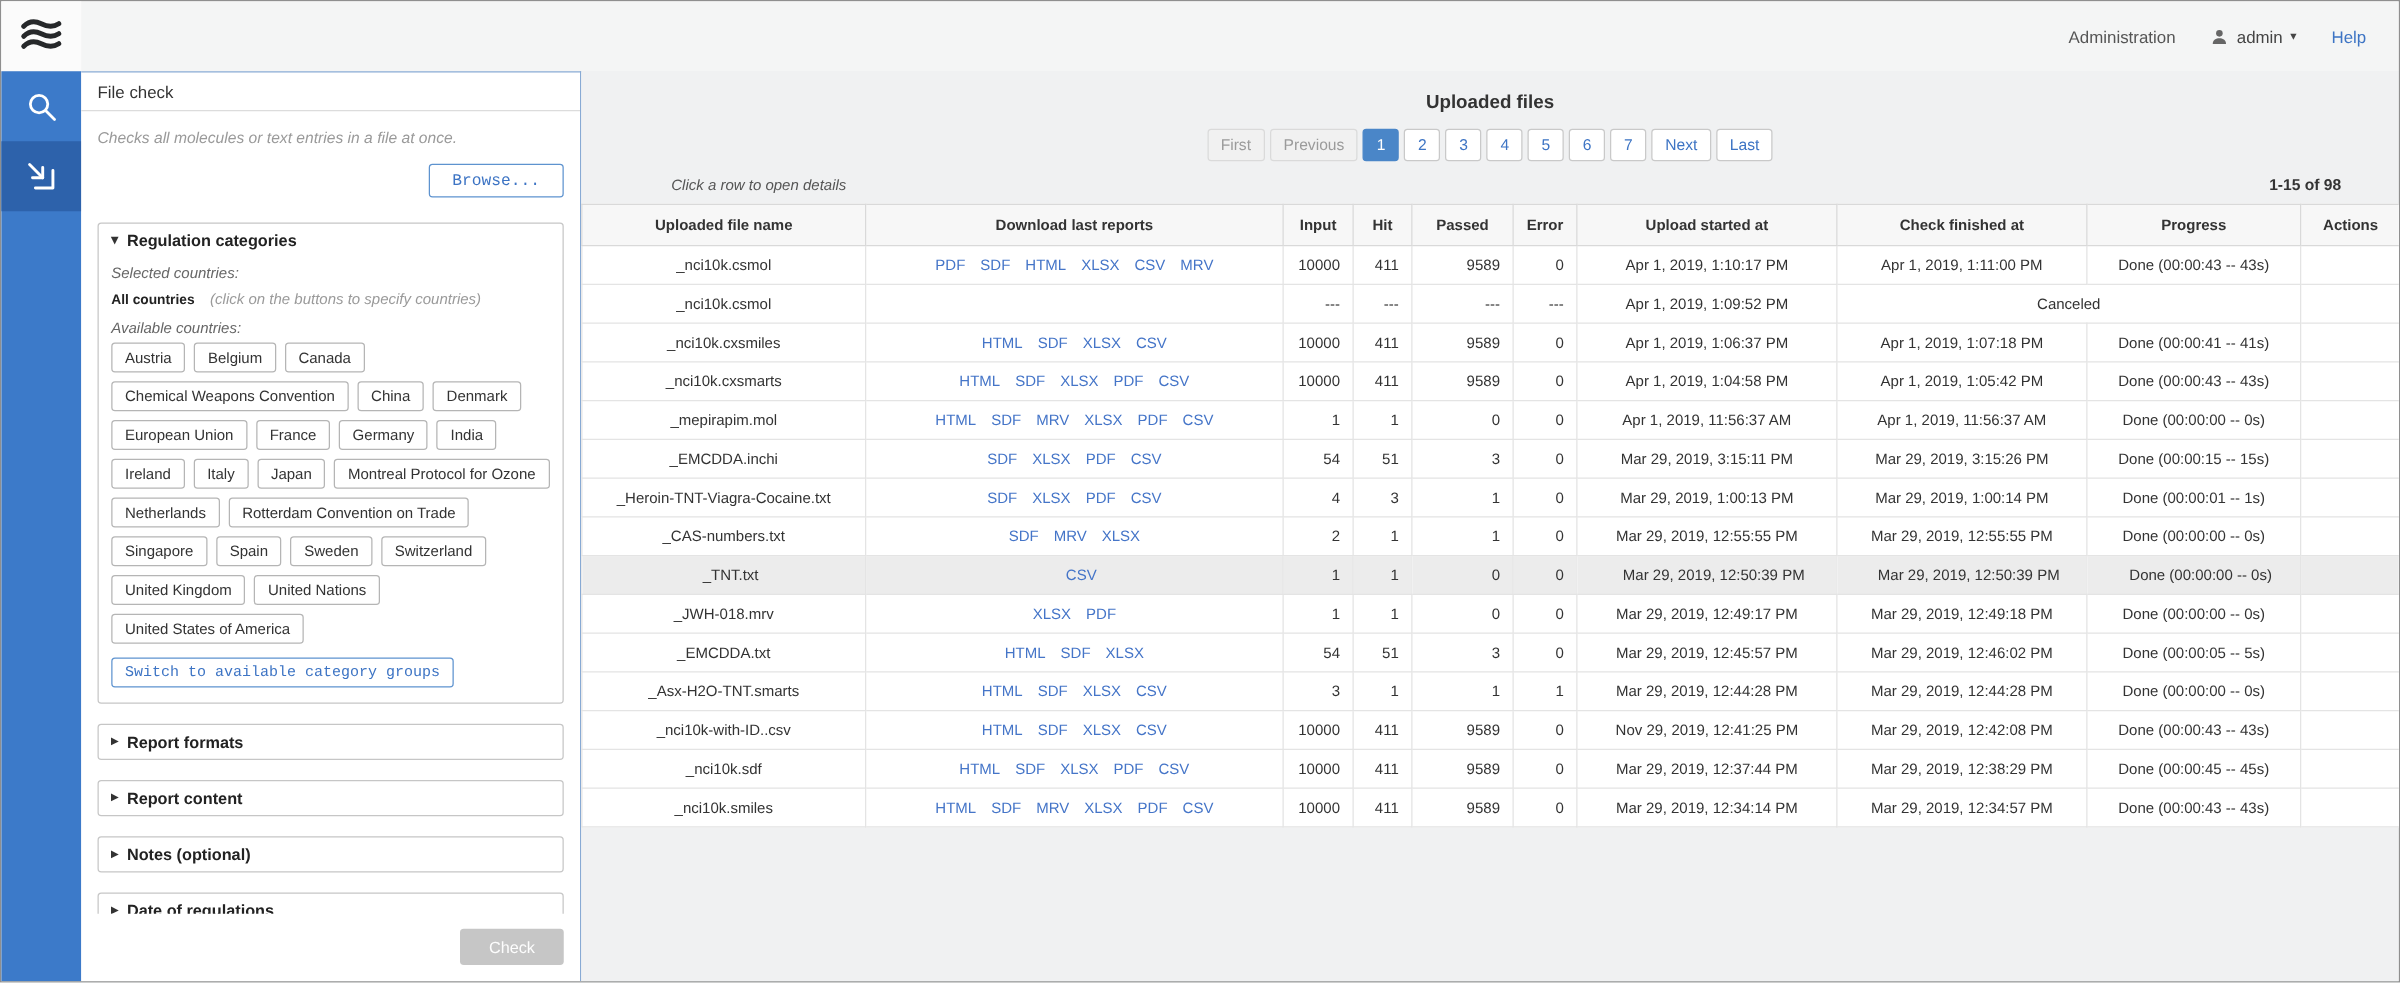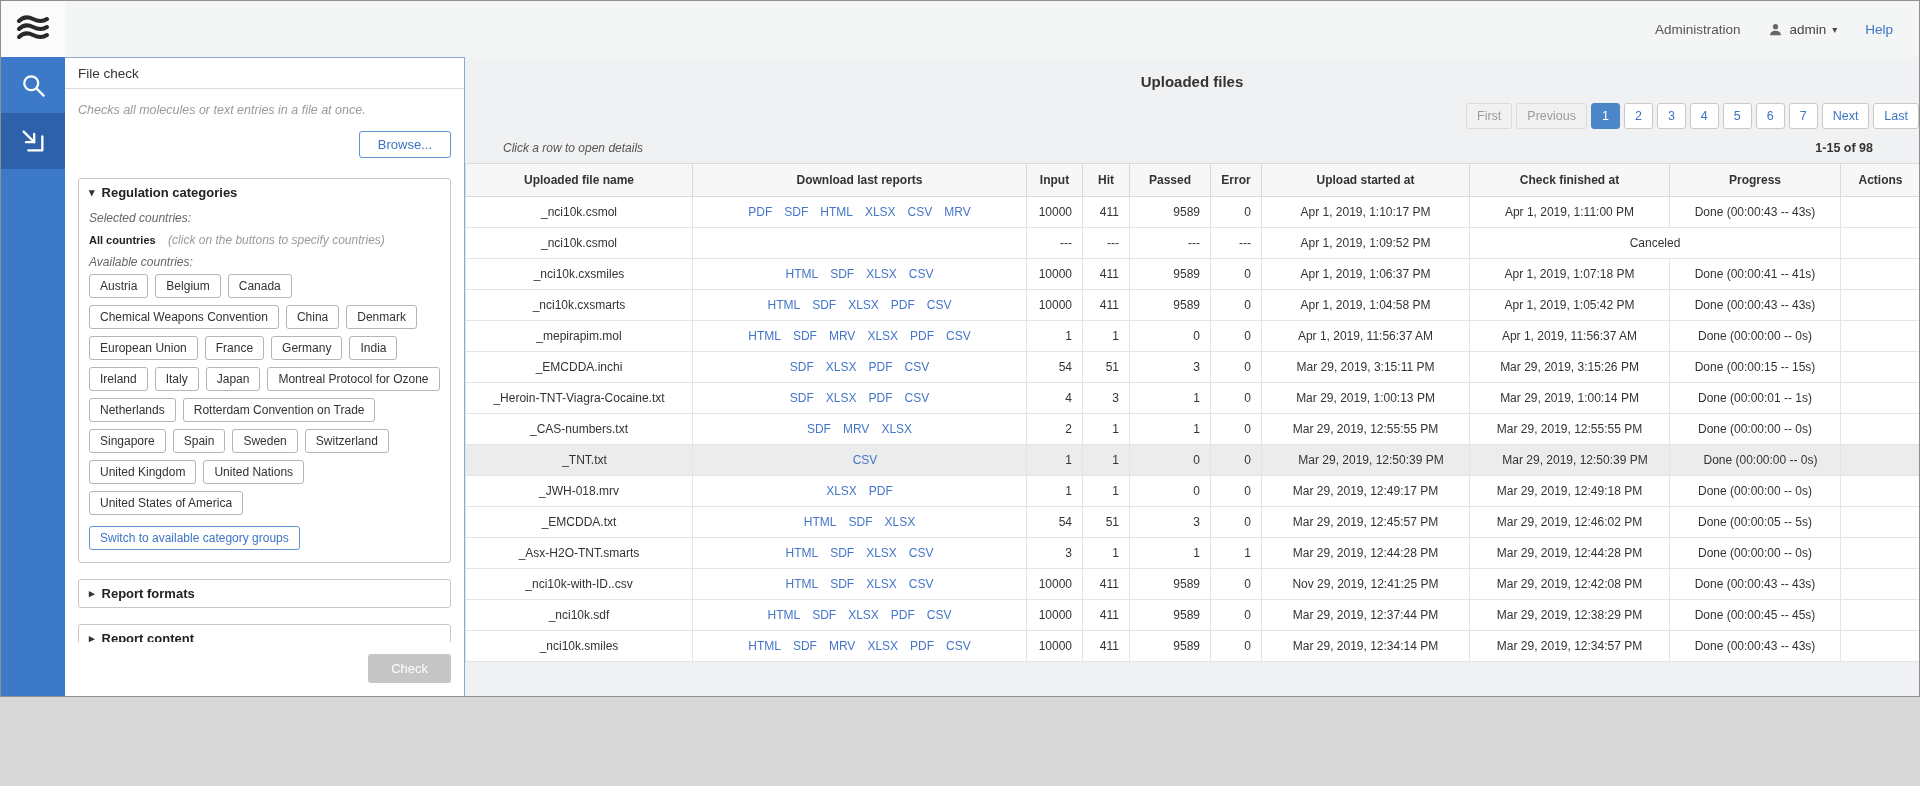--- a/index.html
+++ b/index.html
@@ -1,19 +1,19 @@
 <!DOCTYPE html>
 <html><head>
 <meta charset="utf-8">
 <style>
   * { box-sizing: border-box; }
   html,body { margin:0; padding:0; background:#d8d8d8; }
   body { font-family:"Liberation Sans", sans-serif; }
   .window {
-    width:1920px; height:697px; background:#f0f1f2;
+    width:1920px; height:786px; background:#f0f1f2;
     border:1px solid #8f8f8f; display:flex; flex-direction:column; overflow:hidden;
   }
 
   
   .topbar { flex:0 0 56px; height:56px; background:#f4f5f5; display:flex; align-items:center; }
   .logo-box { width:64px; height:56px; display:flex; align-items:center; justify-content:center; background:#fbfbfb; cursor:pointer; }
   .topbar-right { margin-left:auto; display:flex; align-items:center; gap:28px; padding-right:26px; font-size:13.5px; color:#555; }
   .topbar-link { cursor:pointer; color:#555; }
   .user-menu { display:flex; align-items:center; gap:6px; cursor:pointer; color:#444; }
   .caret { font-size:10px; color:#444; }
@@ -33,21 +33,21 @@
     border-top:1px solid #88aad4; border-right:1px solid #88aad4;
     display:flex; flex-direction:column; min-height:0;
   }
   .panel-title { padding:8px 13px 7px; font-size:13.5px; color:#333; border-bottom:1px solid #dcdcdc; }
   .panel-content { flex:1; padding:10px 13px 0; overflow:hidden; display:flex; flex-direction:column; }
   .desc { margin:4px 0 12px; font-style:italic; color:#9a9a9a; font-size:12.5px; }
   .browse-row { text-align:right; margin:2px 0 4px; }
   .btn-outline-blue {
     background:#fff; border:1px solid #5e93cf; color:#3d74c4;
     border-radius:3px; font-size:13px; padding:5px 18px; cursor:pointer;
-    font-family:Liberation Sans, sans-serif;
+    font-family:Liberation Mono, monospace;
   }
   .accordion { border:1px solid #c6c6c6; border-radius:3px; margin-top:16px; background:#fff; }
   .acc-header { padding:6px 10px; font-weight:bold; font-size:13px; color:#222; display:flex; align-items:center; gap:7px; cursor:pointer; }
   .tri { font-size:11px; color:#333; line-height:1; }
   .acc-body { padding:0 10px 12px; }
   .label-italic { font-style:italic; color:#666; font-size:12px; margin:5px 0; }
   .all-line { margin:5px 0 7px; }
   .all-countries { font-weight:bold; font-size:11px; color:#222; }
   .hint-inline { font-style:italic; color:#9a9a9a; font-size:12px; margin-left:8px; }
   .country-buttons { display:flex; flex-wrap:wrap; gap:7px 7px; margin-top:5px; }
@@ -59,29 +59,29 @@
   .switch { margin-top:11px; padding:4px 10px; font-size:12px; }
   .check-row { margin-top:auto; text-align:right; padding:12px 13px 13px; }
   .check-btn {
     background:#c6c6c6; color:#fdfdfd; border:none; border-radius:3px;
     padding:7px 23px; font-size:13px; font-family:"Liberation Sans", sans-serif;
   }
 
   
   .main { flex:1; min-width:0; display:flex; flex-direction:column; background:#f0f1f2; }
   .main-title { margin:16px 0 0; text-align:center; font-size:15px; font-weight:bold; color:#333; }
-  .pagination { display:flex; justify-content:flex-end; gap:4px; margin:13px 0 12px; }
+  .pagination { display:flex; justify-content:center; gap:4px; margin:13px 0 12px; }
   .page-btn {
     min-width:28px; padding:5px 10px; text-align:center; cursor:pointer;
     border:1px solid #c9c9c9; background:#fff; color:#3d74c4;
     font-size:12.5px; border-radius:3px; font-family:"Liberation Sans", sans-serif;
   }
   .page-btn.disabled { color:#9b9b9b; background:#f1f1f1; border-color:#dadada; cursor:default; }
   .page-btn.active { background:#4a86c8; border-color:#4a86c8; color:#fff; }
-  .table-meta { display:flex; justify-content:space-between; align-items:flex-end; padding:0 46px 8px 38px; }
+  .table-meta { display:flex; justify-content:space-between; align-items:flex-end; padding:0 46px 8px 72px; }
   .meta-hint { font-style:italic; color:#555; font-size:12px; }
   .meta-range { font-weight:bold; color:#333; font-size:12.5px; }
 
   table.uploads { width:100%; border-collapse:collapse; table-layout:fixed; background:#fff; font-size:12px; }
   table.uploads thead th {
     background:#f7f7f7; border:1px solid #d9d9d9; padding:9px 5px;
     font-weight:bold; color:#333; text-align:center;
   }
   table.uploads tbody td {
     border:1px solid #e4e4e4; border-top:1px solid #dcdcdc;

